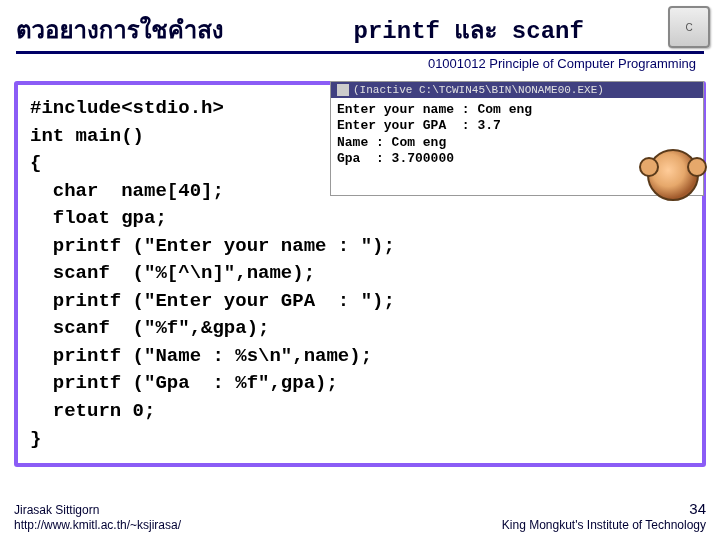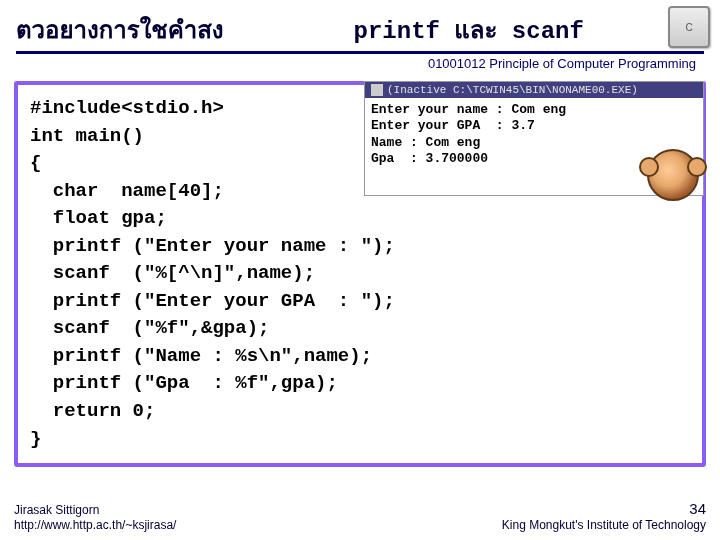--- a/index.html
+++ b/index.html
@@ -74,21 +74,21 @@
     font-weight: bold;
     line-height: 1.45;
     white-space: pre;
     background: #fff;
     color: #000;
   }
   .console-win {
     position: absolute;
     top: 0px;
     right: 2px;
-    width: 340px;
+    width: 374px;
     background: #ffffff;
     border: 1px solid #999;
     font-family: "Courier New", monospace;
   }
   .console-title {
     background: #404080;
     color: #e0e0e0;
     font-size: 11px;
     padding: 2px 6px;
     display: flex;
@@ -184,19 +184,19 @@
 Enter your GPA  : 3.7
 Name : Com eng
 Gpa  : 3.700000</div>
     <div class="monkey"></div>
   </div>
 </div>
 
 <div class="footer">
   <div class="footer-left">
     <div>Jirasak Sittigorn</div>
-    <div>http://www.http.ac.th/~ksjirasa/</div>
+    <div>http://www.kmitl.ac.th/~ksjirasa/</div>
   </div>
   <div class="footer-right">
     <div class="slide-num">34</div>
     <div>King Mongkut's Institute of Technology</div>
   </div>
 </div>
 
 </body></html>

